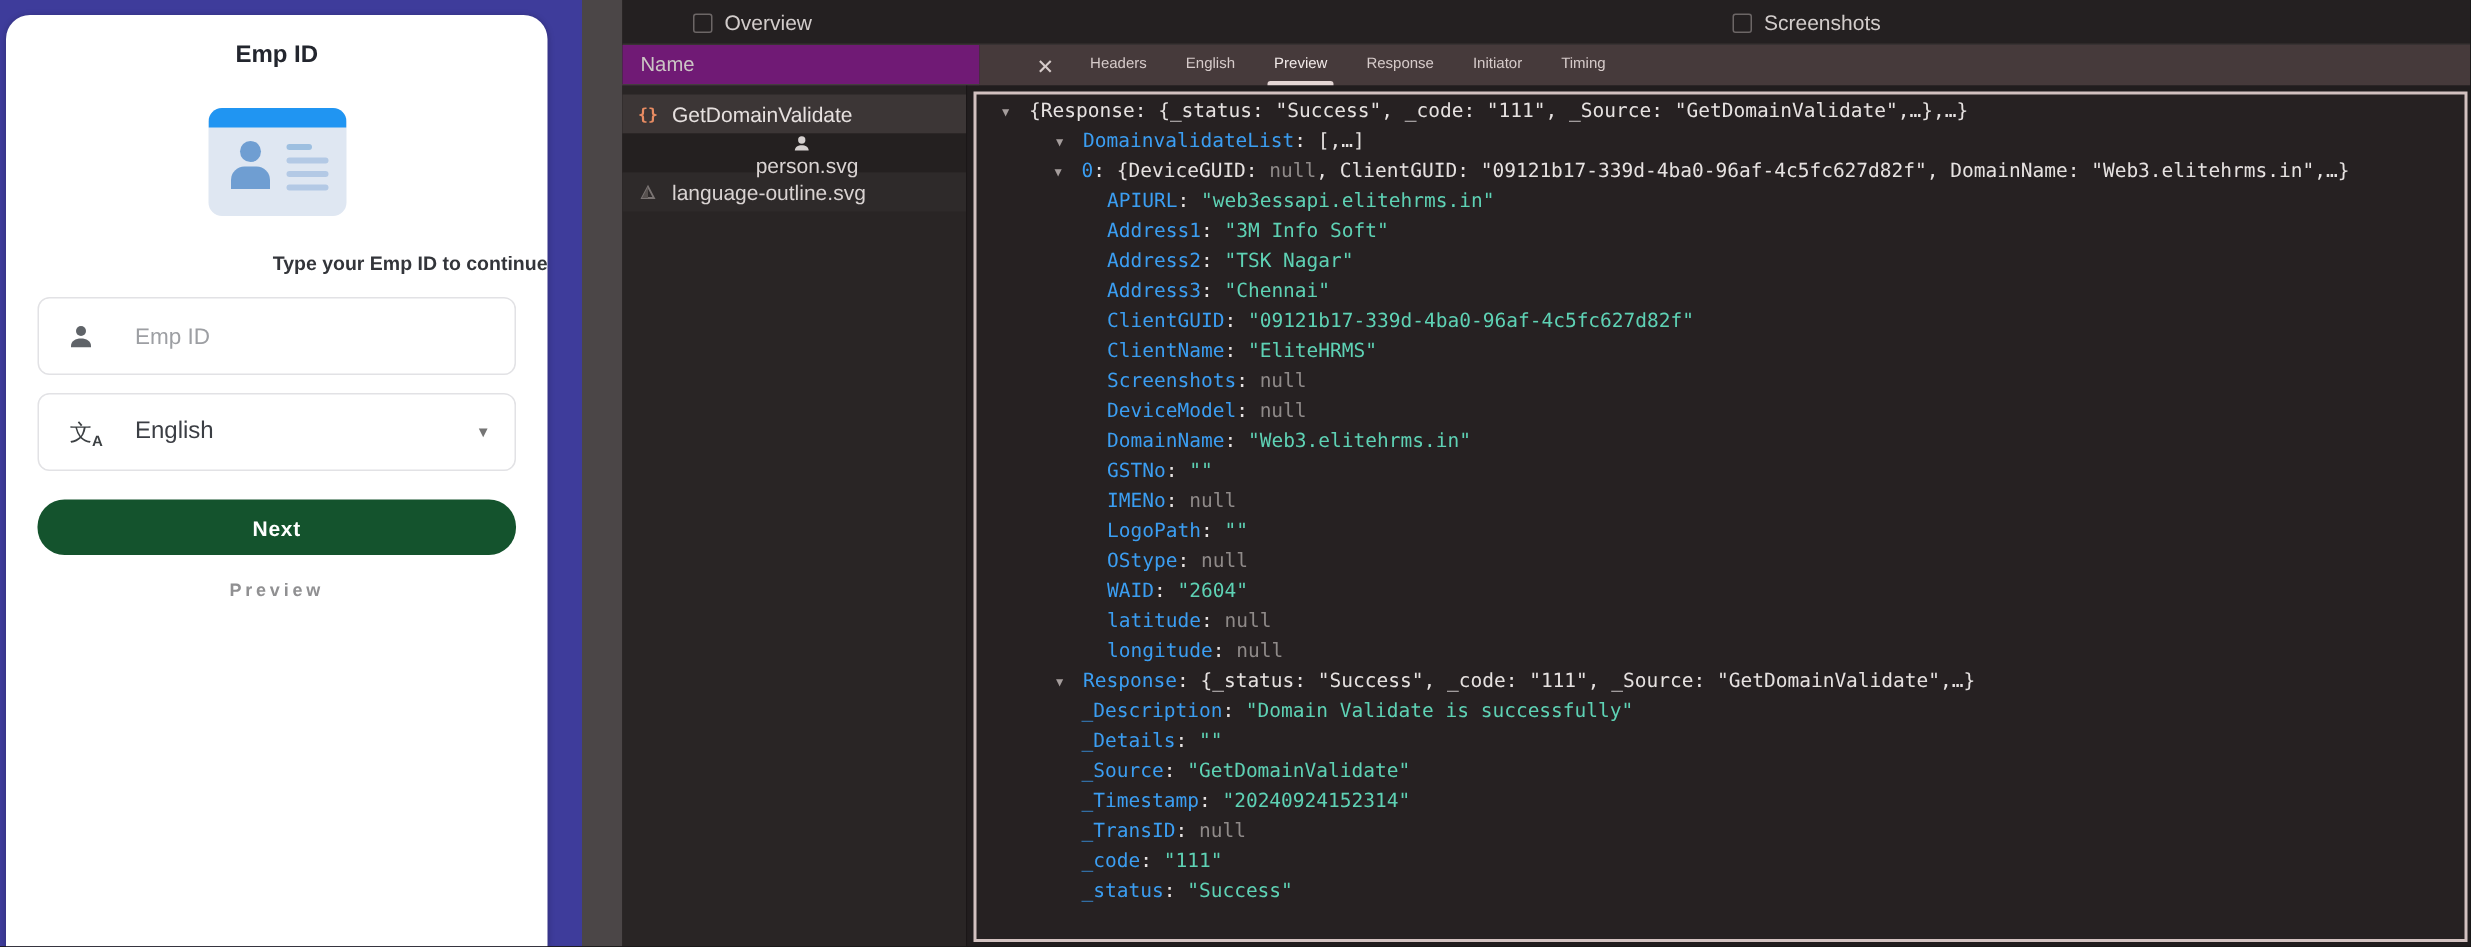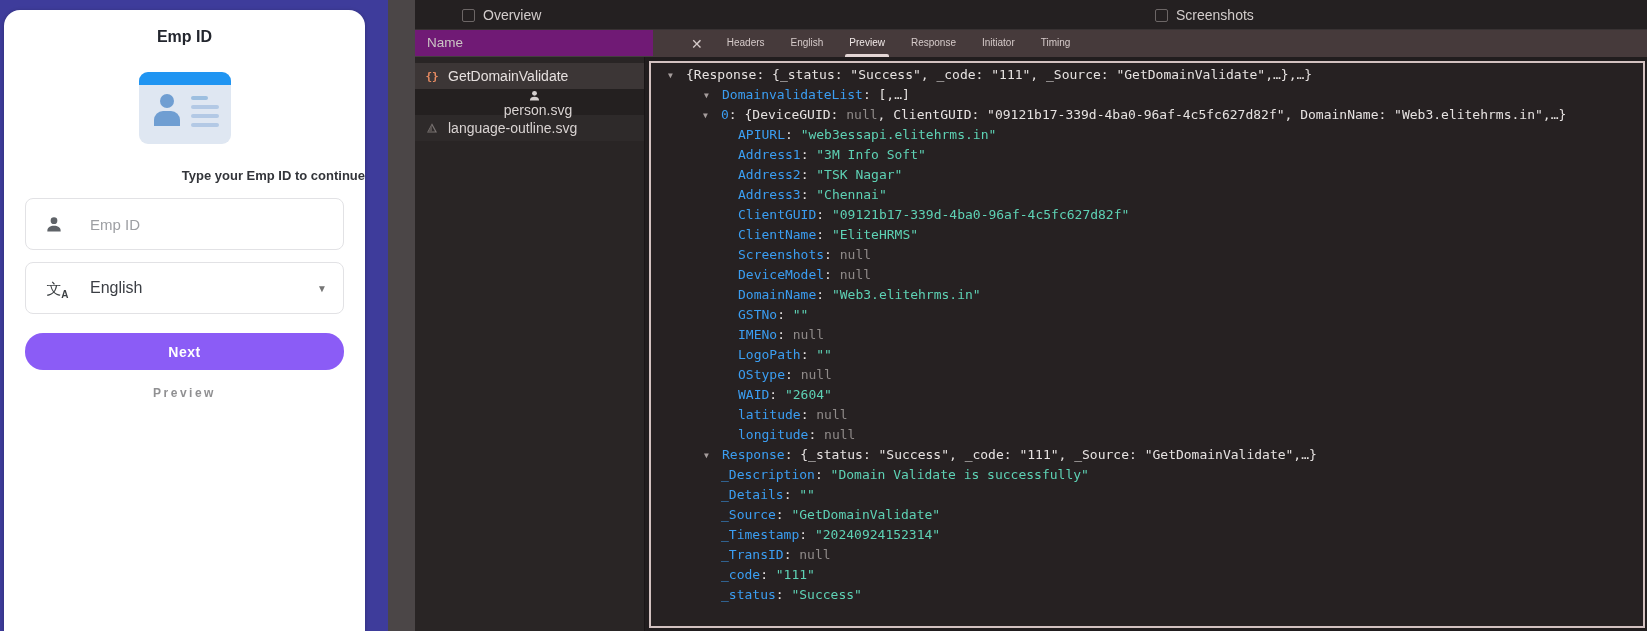--- a/index.html
+++ b/index.html
@@ -37,21 +37,21 @@
     border:none; outline:none; flex:1; margin-left:24px; font-size:15px;
     color:#3b3e44; font-family:"Liberation Sans", sans-serif;
   }
   .emp-input::placeholder { color:#9d9fa3; }
   .lang-value { flex:1; margin-left:24px; font-size:16px; color:#3b3e44; }
   .caret { color:#757575; font-size:10px; }
   .translate-glyph { position:relative; font-size:15px; color:#3c4043; line-height:1; }
   .translate-glyph b { position:absolute; right:-7px; bottom:-4px; font-size:10px; font-weight:bold; }
   .next-btn {
     display:block; margin:19px 21px 16px; width:319px; height:37px;
-    background:#8b5cf6; color:#fff; border:none; border-radius:18px;
+    background:#14532d; color:#fff; border:none; border-radius:18px;
     font-size:14px; font-weight:bold; letter-spacing:.5px; cursor:pointer;
     font-family:"Liberation Sans", sans-serif;
   }
   .app-preview-label { margin-top:15px; text-align:center; font-size:12px; font-weight:bold; letter-spacing:2.5px; color:#909092; }
 
   
   .strip { position:absolute; left:388px; top:0; width:27px; height:631px; background:#4b4647; }
 
   
   .devtools { position:absolute; left:415px; top:0; width:1232px; height:631px; background:#262222; color:#d6d0cf; }

